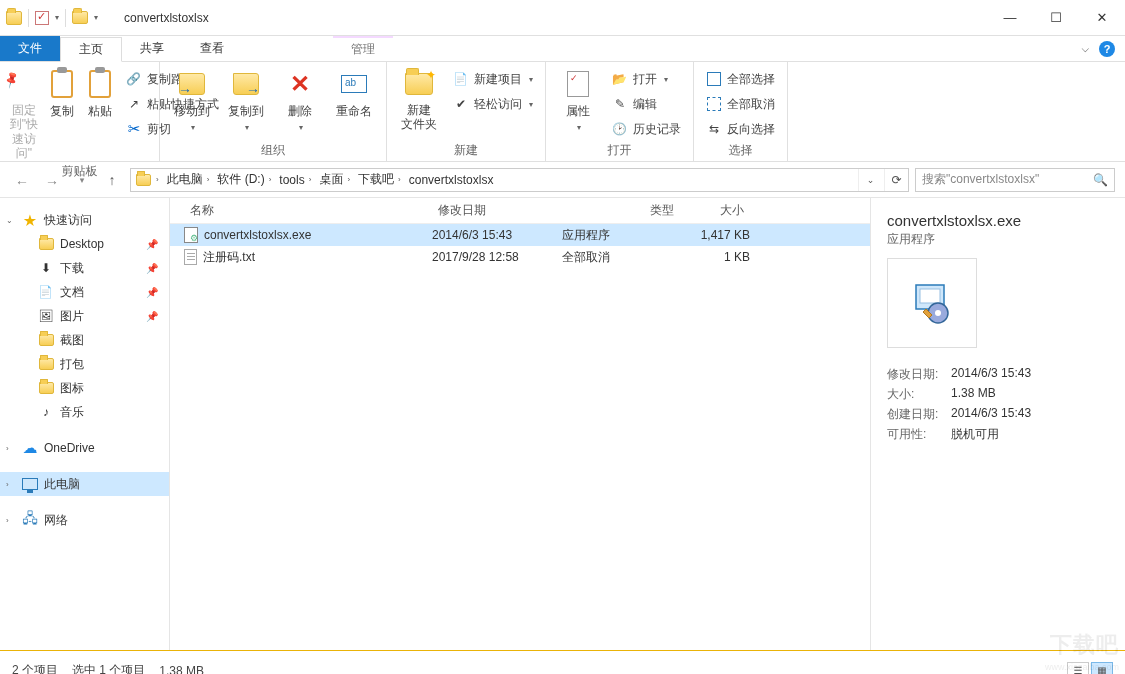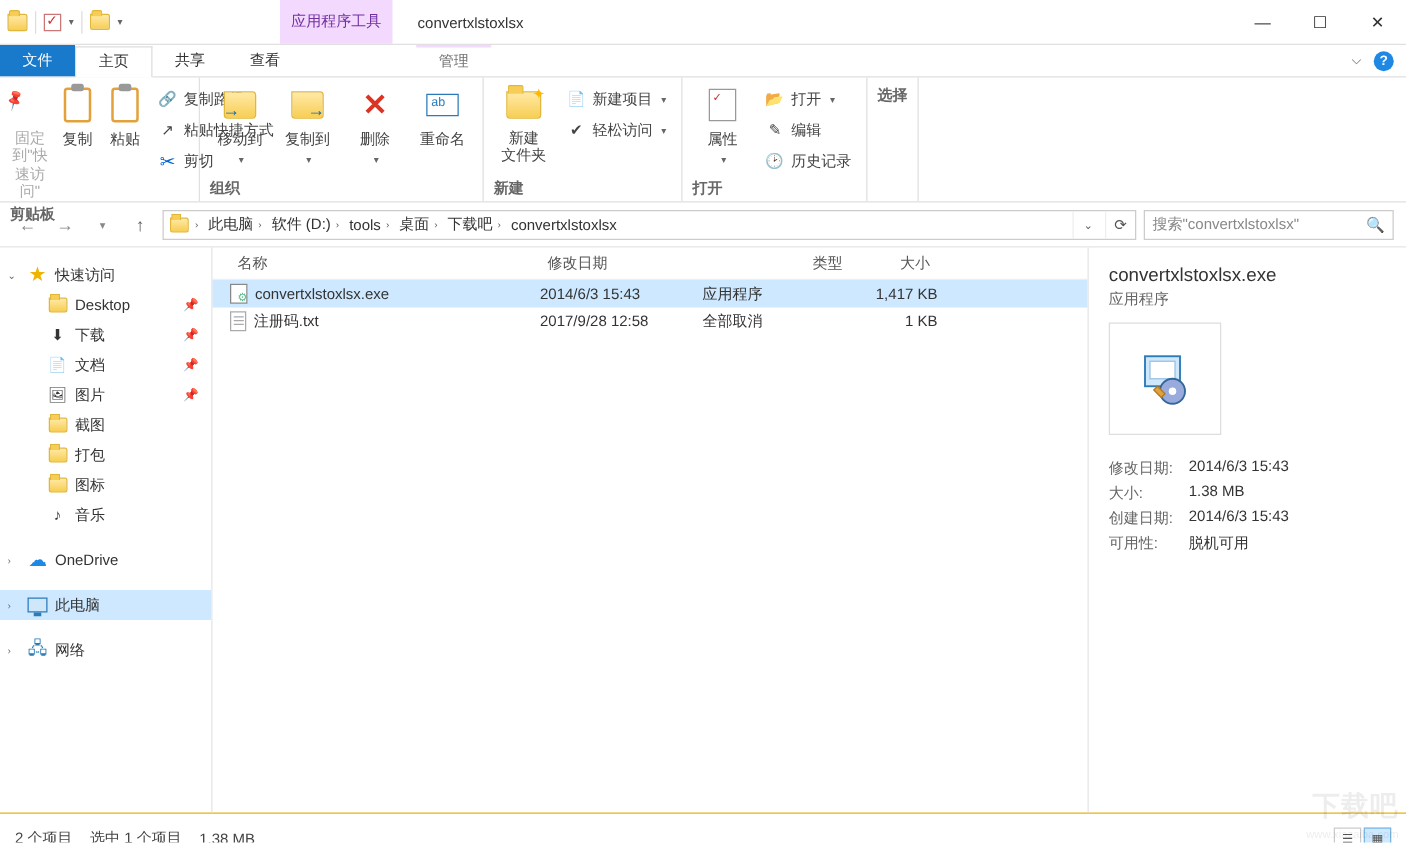--- a/index.html
+++ b/index.html
@@ -26,21 +26,21 @@
 .tab.active { border:1px solid #ddd; border-bottom:1px solid #fff; background:#fff; position:relative; top:1px; }
 .tab.manage { color:#737373; border-top:2px solid #f4d9ff; margin-left:91px; }
 .tabrow-right { margin-left:auto; display:flex; align-items:center; gap:10px; padding-right:10px; }
 .chev-up { font-size:10px; color:#666; }
 .help-ico { width:16px; height:16px; border-radius:50%; background:#1e88e5; color:#fff; display:flex; align-items:center; justify-content:center; font-size:11px; font-weight:bold; }
 
 
 .ribbon { height: 100px; background:#fff; display:flex; border-bottom:1px solid #e0e0e0; font-size:12px; color:#444; }
 .rgroup { border-right:1px solid #e0e0e0; display:flex; flex-direction:column; padding:4px 8px 2px; }
 .rgroup-body { flex:1; display:flex; align-items:flex-start; gap:6px; }
-.rgroup-label { text-align:left; color:#666; font-size:12px; padding-top:2px;font-weight:bold; }
+.rgroup-label { text-align:center; color:#666; font-size:12px; padding-top:2px; }
 .bigbtn { display:flex; flex-direction:column; align-items:center; justify-content:flex-start; width:48px; gap:3px; padding-top:2px; color:#444; }
 .bigbtn.disabled { color:#aaa; }
 .ico32 { width:32px; height:32px; display:flex; align-items:center; justify-content:center; }
 .stack { display:flex; flex-direction:column; gap:3px; padding-top:2px; }
 .smallbtn { display:flex; align-items:center; gap:5px; height:22px; padding:0 4px; white-space:nowrap; }
 .drop-tri { font-size:8px; color:#666; margin-left:2px; }
 .ico16 { width:16px; height:16px; display:inline-flex; align-items:center; justify-content:center; }
 
 
 .navrow { height:36px; display:flex; align-items:center; gap:6px; padding:0 10px; border-bottom:1px solid #e5e5e5; }
@@ -130,21 +130,20 @@
 <div class="titlebar">
   <div class="qat">
     <span class="folder-ico"></span>
     <span class="qat-sep"></span>
     <span class="qat-check"></span>
       <span class="qat-drop">▾</span>
     <span class="qat-sep"></span>
     <span class="folder-ico" style="width:16px;height:13px;"></span>
     <span class="qat-drop">▾</span>
   </div>
-  <div class="tools-tab">应用程序工具</div>
   <div class="win-title">convertxlstoxlsx</div>
   <div class="win-ctrl">
     <div class="win-btn">—</div>
     <div class="win-btn">☐</div>
     <div class="win-btn">✕</div>
   </div>
 </div>
 
 <div class="tabrow">
   <div class="tab file">文件</div>
@@ -280,20 +279,40 @@
         <div class="smallbtn">
             <span class="ico16">🕑</span>
             <span>历史记录</span>
           </div>
       </div>
     </div>
     <div class="rgroup-label">打开</div>
   </div>
 
   <div class="rgroup">
+    <div class="rgroup-body">
+      <div class="stack">
+        <div class="smallbtn">
+            <span class="ico16">
+              <span class="select-box"></span>
+            </span>
+            <span>全部选择</span>
+          </div>
+        <div class="smallbtn">
+            <span class="ico16">
+              <span class="select-box" style="border-style:dashed"></span>
+            </span>
+            <span>全部取消</span>
+          </div>
+        <div class="smallbtn">
+            <span class="ico16">⇆</span>
+            <span>反向选择</span>
+          </div>
+      </div>
+    </div>
     <div class="rgroup-label">选择</div>
   </div>
 </div>
 
 <div class="navrow">
   <div class="nav-arrow">←</div>
   <div class="nav-arrow">→</div>
   <div class="nav-arrow" style="font-size:9px">▾</div>
   <div class="nav-arrow enabled">↑</div>
   <div class="addrbar">

